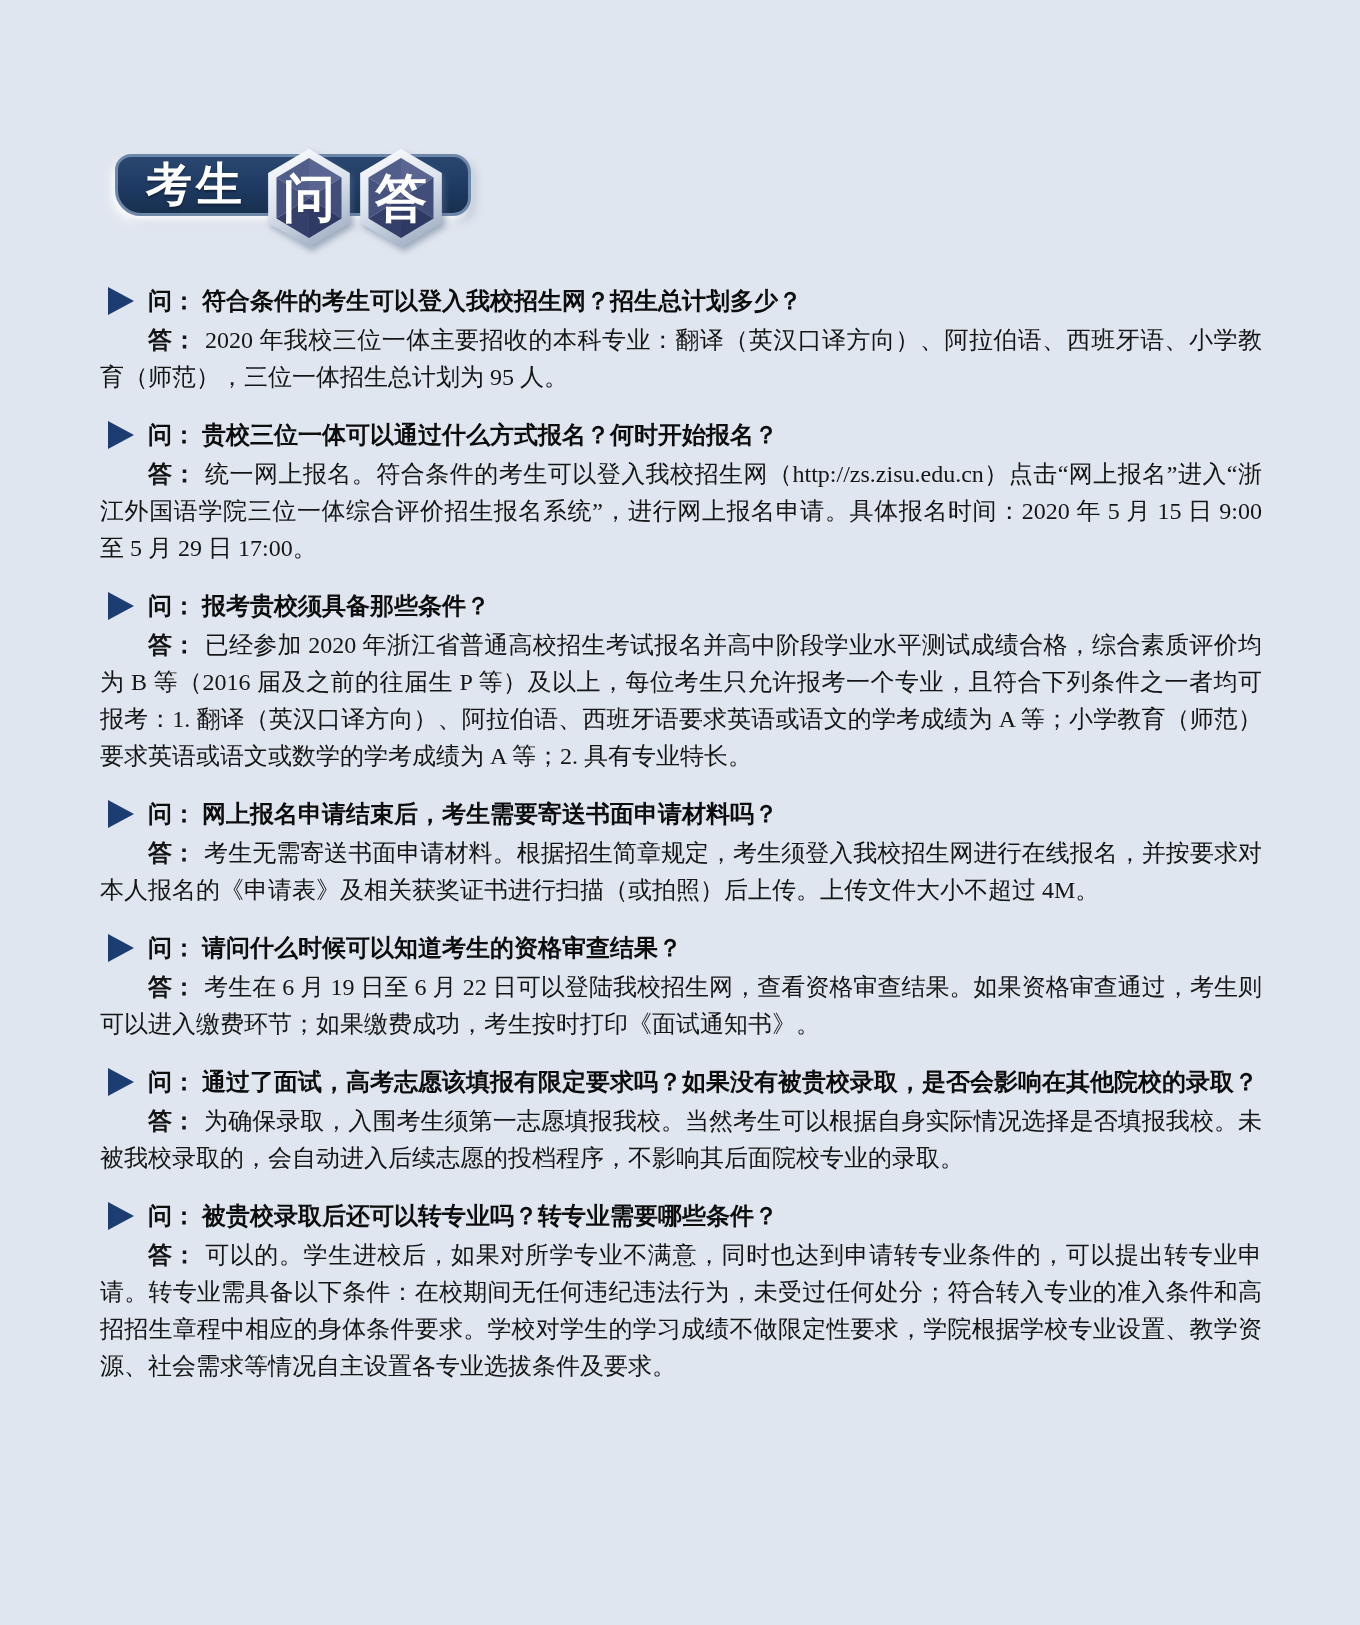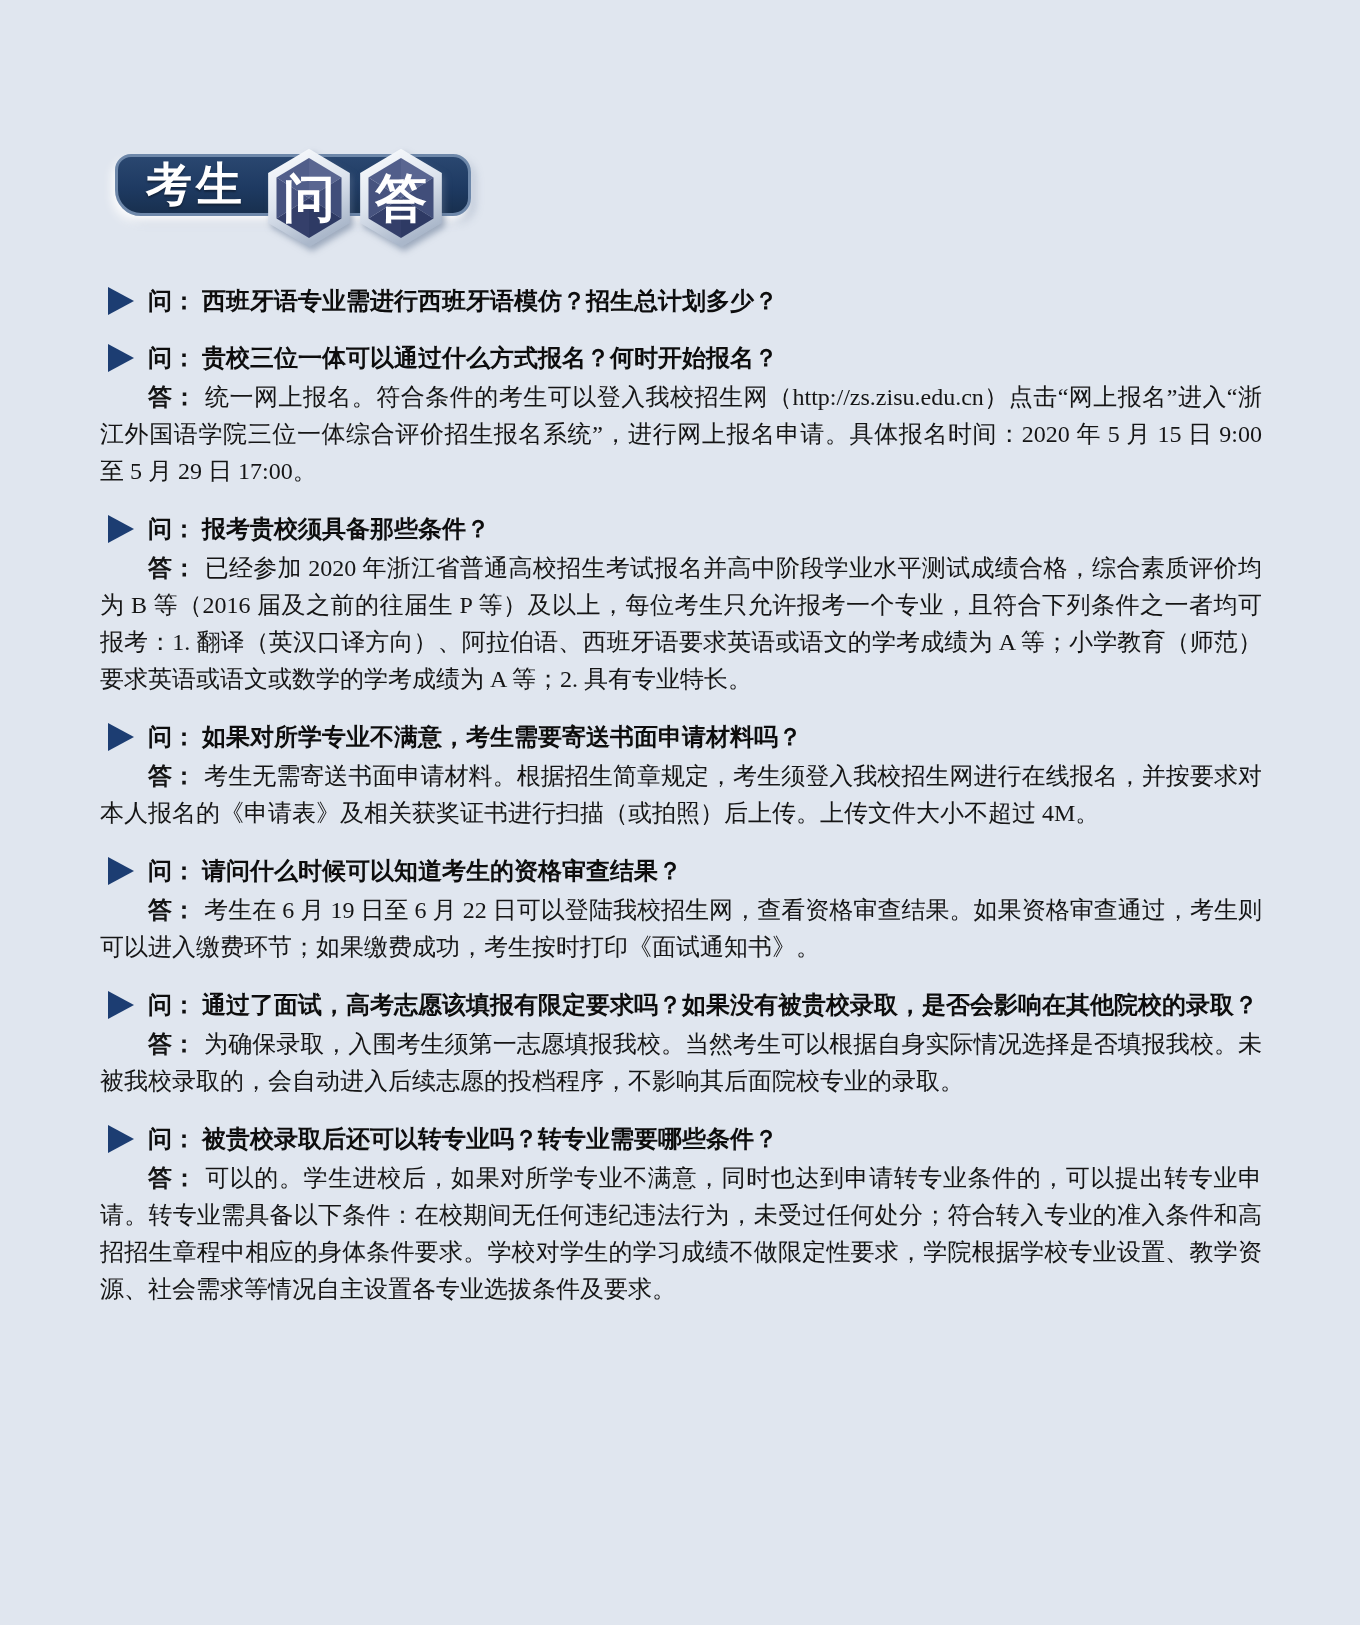--- a/index.html
+++ b/index.html
@@ -140,22 +140,23 @@
       <polygon points="15,34 50,13 50,56" fill="#515e8a"></polygon>
       <text class="hex-glyph" x="50" y="75" text-anchor="middle" font-size="56">答</text>
     </svg>
   </div>
 
   <div class="qa-list">
 
     <section class="qa-block">
       <div class="q-row">
         <span class="tri-icon"></span>
-        <h2 class="q-text"><span class="q-label">问：</span><span>西班牙语专业需进行西班牙语模仿？招生总计划多少？</span></h2>
-      </div>
+        <h2 class="q-text"><span class="q-label">问：</span><span>符合条件的考生可以登入我校招生网？招生总计划多少？</span></h2>
+      </div>
+      <p class="a-text"><strong class="a-label">答：</strong><span>2020 年我校三位一体主要招收的本科专业：翻译（英汉口译方向）、阿拉伯语、西班牙语、小学教育（师范），三位一体招生总计划为 95 人。</span></p>
     </section>
 
     <section class="qa-block">
       <div class="q-row">
         <span class="tri-icon"></span>
         <h2 class="q-text"><span class="q-label">问：</span><span>贵校三位一体可以通过什么方式报名？何时开始报名？</span></h2>
       </div>
       <p class="a-text"><strong class="a-label">答：</strong><span>统一网上报名。符合条件的考生可以登入我校招生网（http://zs.zisu.edu.cn）点击“网上报名”进入“浙江外国语学院三位一体综合评价招生报名系统”，进行网上报名申请。具体报名时间：2020 年 5 月 15 日 9:00 至 5 月 29 日 17:00。</span></p>
     </section>
 
@@ -163,21 +164,21 @@
       <div class="q-row">
         <span class="tri-icon"></span>
         <h2 class="q-text"><span class="q-label">问：</span><span>报考贵校须具备那些条件？</span></h2>
       </div>
       <p class="a-text"><strong class="a-label">答：</strong><span>已经参加 2020 年浙江省普通高校招生考试报名并高中阶段学业水平测试成绩合格，综合素质评价均为 B 等（2016 届及之前的往届生 P 等）及以上，每位考生只允许报考一个专业，且符合下列条件之一者均可报考：1. 翻译（英汉口译方向）、阿拉伯语、西班牙语要求英语或语文的学考成绩为 A 等；小学教育（师范）要求英语或语文或数学的学考成绩为 A 等；2. 具有专业特长。</span></p>
     </section>
 
     <section class="qa-block">
       <div class="q-row">
         <span class="tri-icon"></span>
-        <h2 class="q-text"><span class="q-label">问：</span><span>如果对所学专业不满意，考生需要寄送书面申请材料吗？</span></h2>
+        <h2 class="q-text"><span class="q-label">问：</span><span>网上报名申请结束后，考生需要寄送书面申请材料吗？</span></h2>
       </div>
       <p class="a-text"><strong class="a-label">答：</strong><span>考生无需寄送书面申请材料。根据招生简章规定，考生须登入我校招生网进行在线报名，并按要求对本人报名的《申请表》及相关获奖证书进行扫描（或拍照）后上传。上传文件大小不超过 4M。</span></p>
     </section>
 
     <section class="qa-block">
       <div class="q-row">
         <span class="tri-icon"></span>
         <h2 class="q-text"><span class="q-label">问：</span><span>请问什么时候可以知道考生的资格审查结果？</span></h2>
       </div>
       <p class="a-text"><strong class="a-label">答：</strong><span>考生在 6 月 19 日至 6 月 22 日可以登陆我校招生网，查看资格审查结果。如果资格审查通过，考生则可以进入缴费环节；如果缴费成功，考生按时打印《面试通知书》。</span></p>

